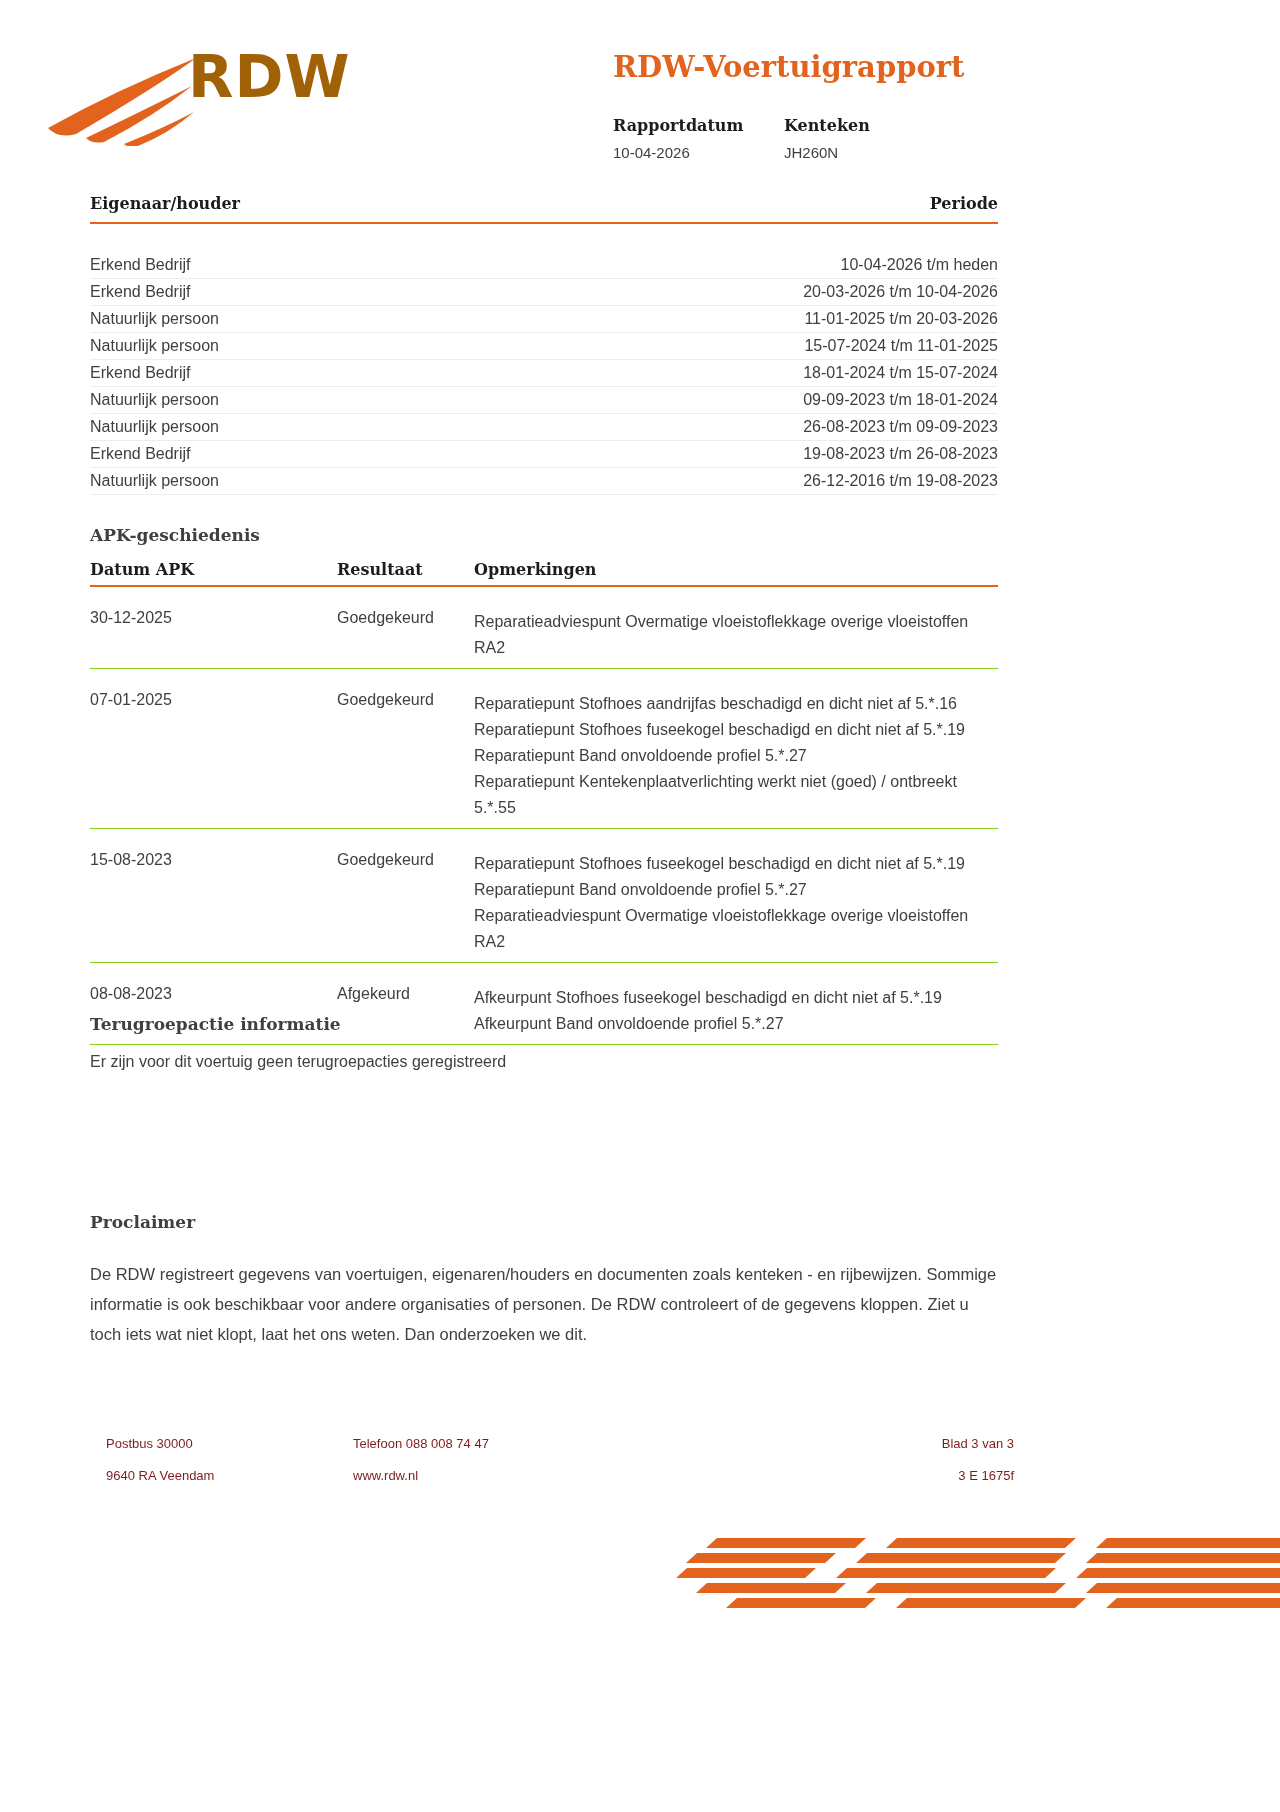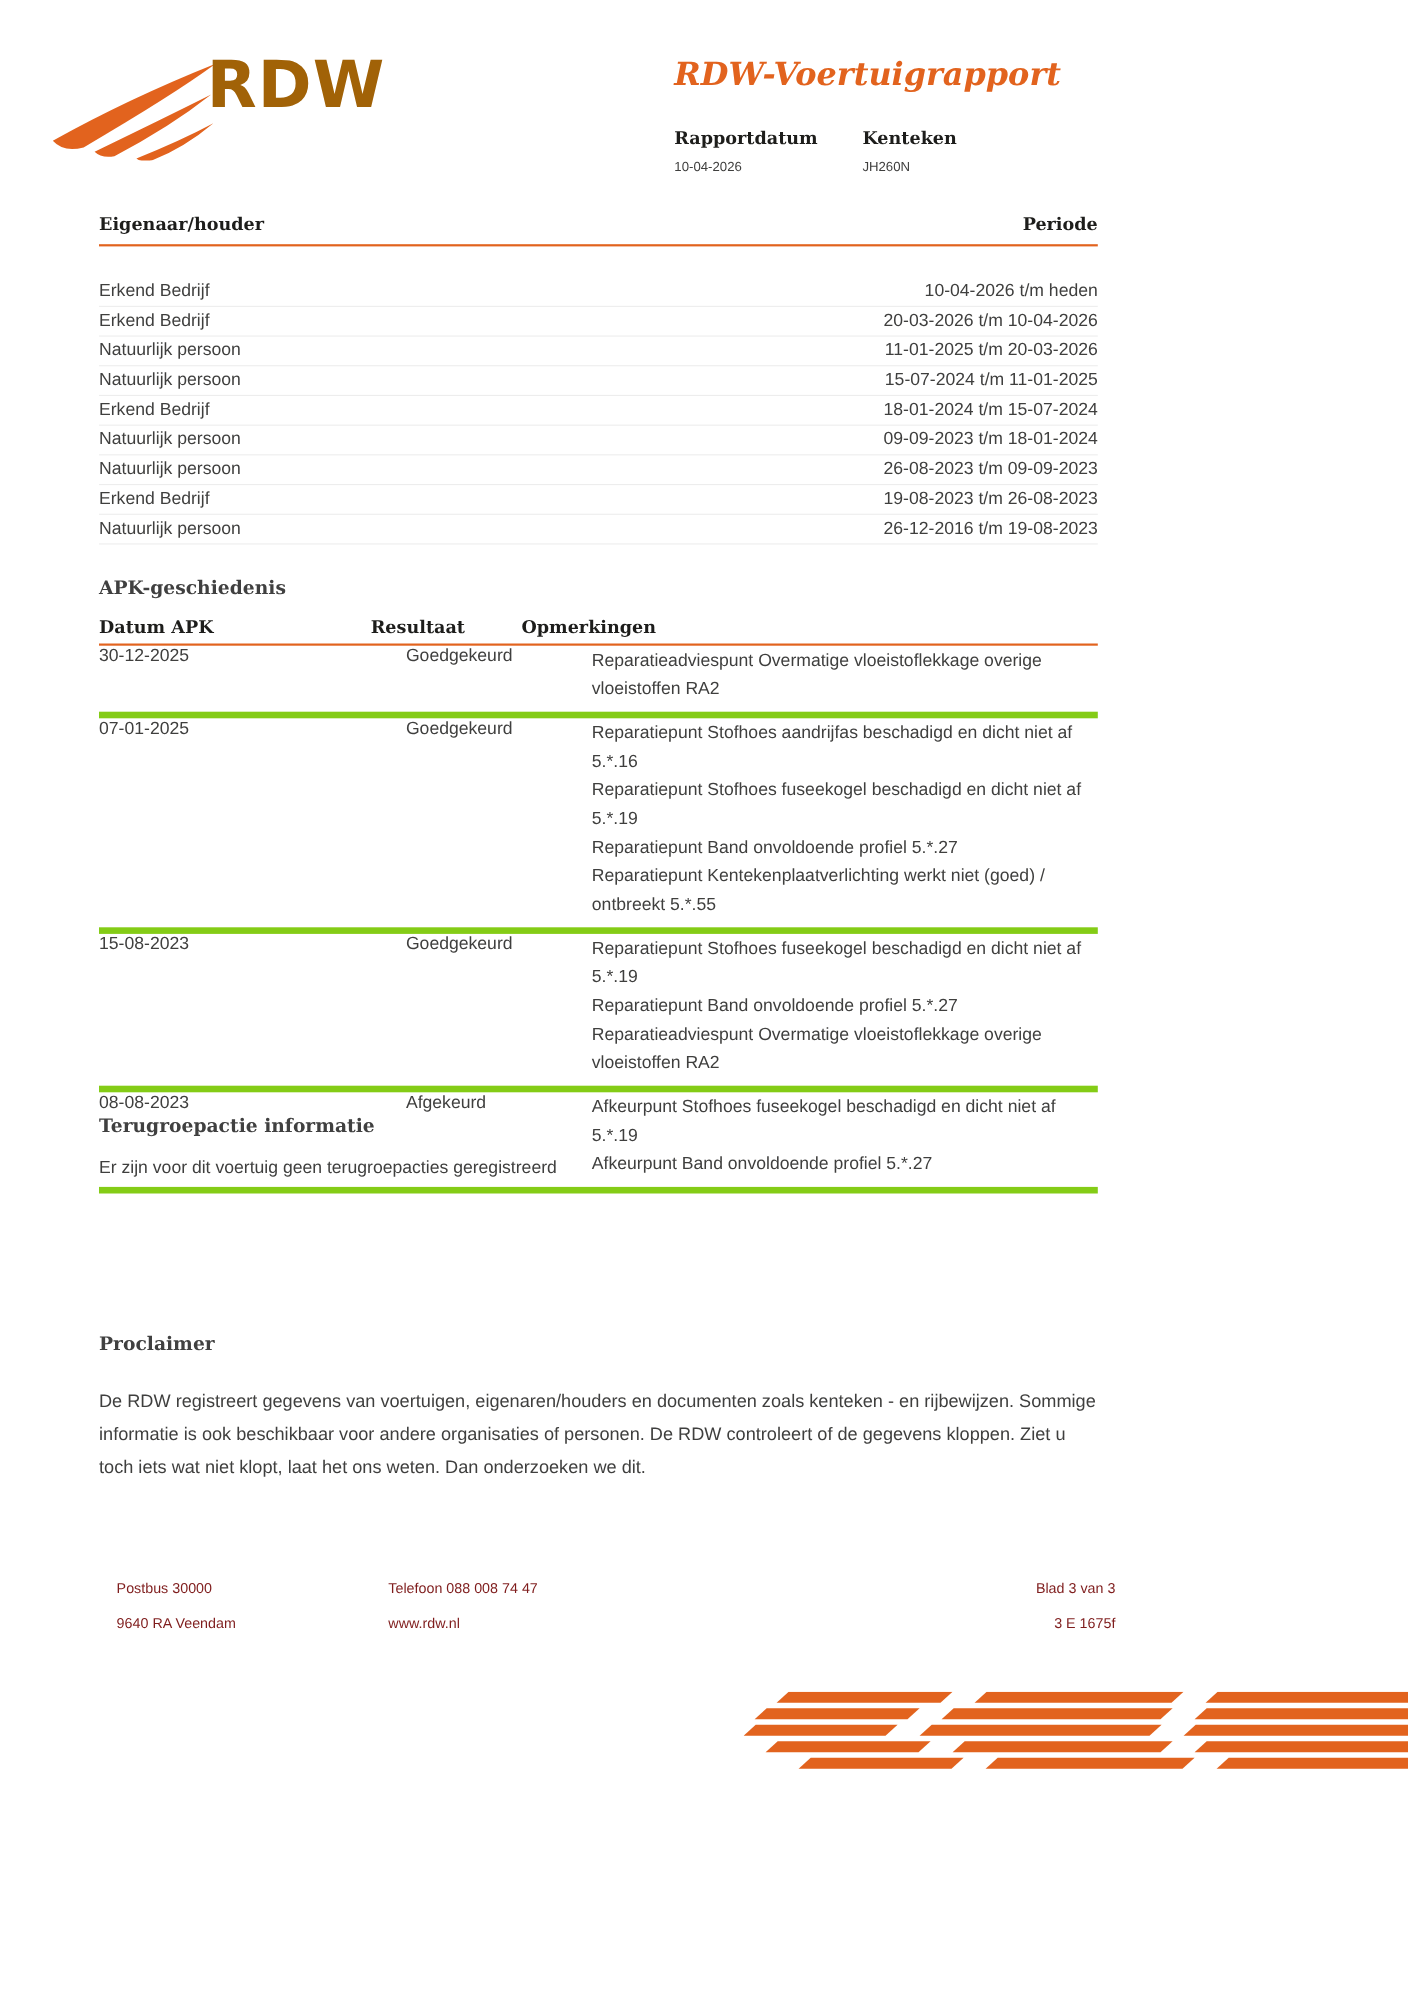--- a/index.html
+++ b/index.html
@@ -4,44 +4,44 @@
 <style>
   html,body{margin:0;padding:0;background:#fff;}
   .page{position:relative;width:1280px;height:1812px;background:#ffffff;overflow:hidden;
         font-family:"Liberation Sans", sans-serif;color:#3f3f3e;}
 
   
   .logo-swoosh{position:absolute;left:46px;top:56px;width:152px;height:90px;}
   .logo-text{position:absolute;left:188px;top:42px;font-family:"DejaVu Sans", sans-serif;
              font-weight:bold;font-size:59px;color:#a16207;letter-spacing:1px;}
   .doc-title{position:absolute;left:613px;top:50px;margin:0;font-family:"DejaVu Serif", serif;
-             font-weight:bold;font-size:29px;color:#e2631e;font-style:italic;}
+             font-weight:bold;font-size:29px;color:#e2631e;}
   .meta{position:absolute;left:613px;top:116px;display:flex;}
   .meta-col{width:171px;}
   .meta-label{font-family:"DejaVu Serif", serif;font-weight:bold;font-size:16px;color:#1d1d1b;}
-  .meta-value{margin-top:9px;font-size:12px;color:#3f3f3e;}
+  .meta-value{margin-top:9px;font-size:15px;color:#3f3f3e;}
 
   
   .owner{position:absolute;left:90px;top:194px;width:908px;}
   .owner-head{display:flex;justify-content:space-between;font-family:"DejaVu Serif", serif;
               font-weight:bold;font-size:16px;color:#1d1d1b;padding-bottom:9px;
               border-bottom:2px solid #e2631e;}
   .owner-table{margin-top:28px;}
   .owner-row{display:flex;justify-content:space-between;font-size:16px;color:#3f3f3e;
              padding:3px 0 4px;border-bottom:1px solid #ededed;line-height:19px;gap:44px;}
 
   
   .apk{position:absolute;left:90px;top:525px;width:908px;}
   .section-title{margin:0;font-family:"DejaVu Serif", serif;font-weight:bold;font-size:17px;color:#404040;}
   .apk .section-title{margin-bottom:15px;}
   .apk-head{display:grid;grid-template-columns:247px 137px 1fr;font-family:"DejaVu Serif", serif;
             font-weight:bold;font-size:16px;color:#1d1d1b;padding-bottom:6px;
             border-bottom:2px solid #e2631e;}
   .apk-row{display:grid;grid-template-columns:247px 137px 1fr;font-size:16px;color:#3f3f3e;
-           padding:1px 0 7px;border-bottom:6px solid #84cc16;gap:32px;}
+           padding:22px 0 7px;border-bottom:1px solid #84cc16;}
   .apk-row .remark{line-height:26px;}
 
   
   .recall{position:absolute;left:90px;top:1014px;width:908px;}
   .recall .section-title{margin-bottom:19px;}
   .recall p{margin:0;font-size:16px;color:#3f3f3e;}
 
   
   .proclaimer{position:absolute;left:90px;top:1212px;width:908px;}
   .proclaimer .section-title{margin-bottom:27px;}

